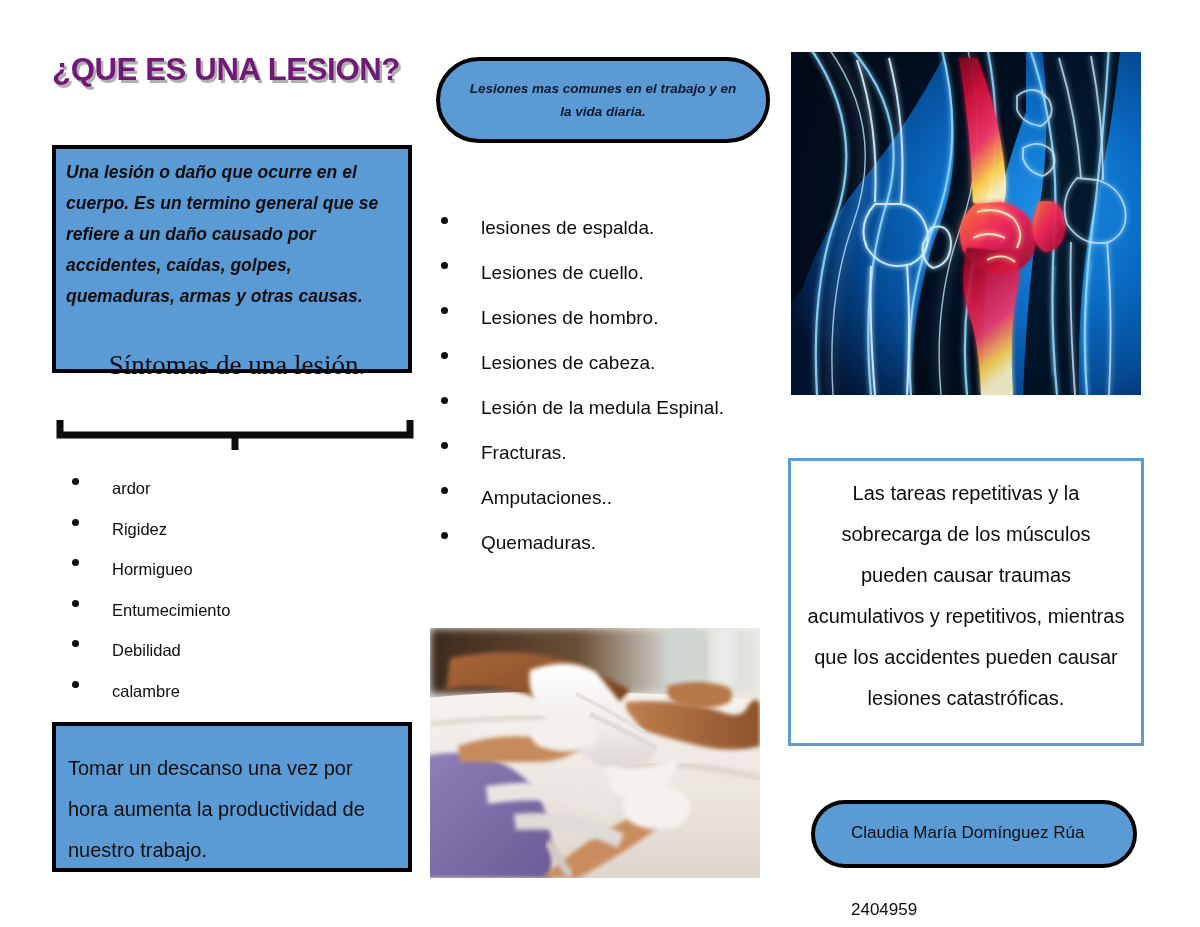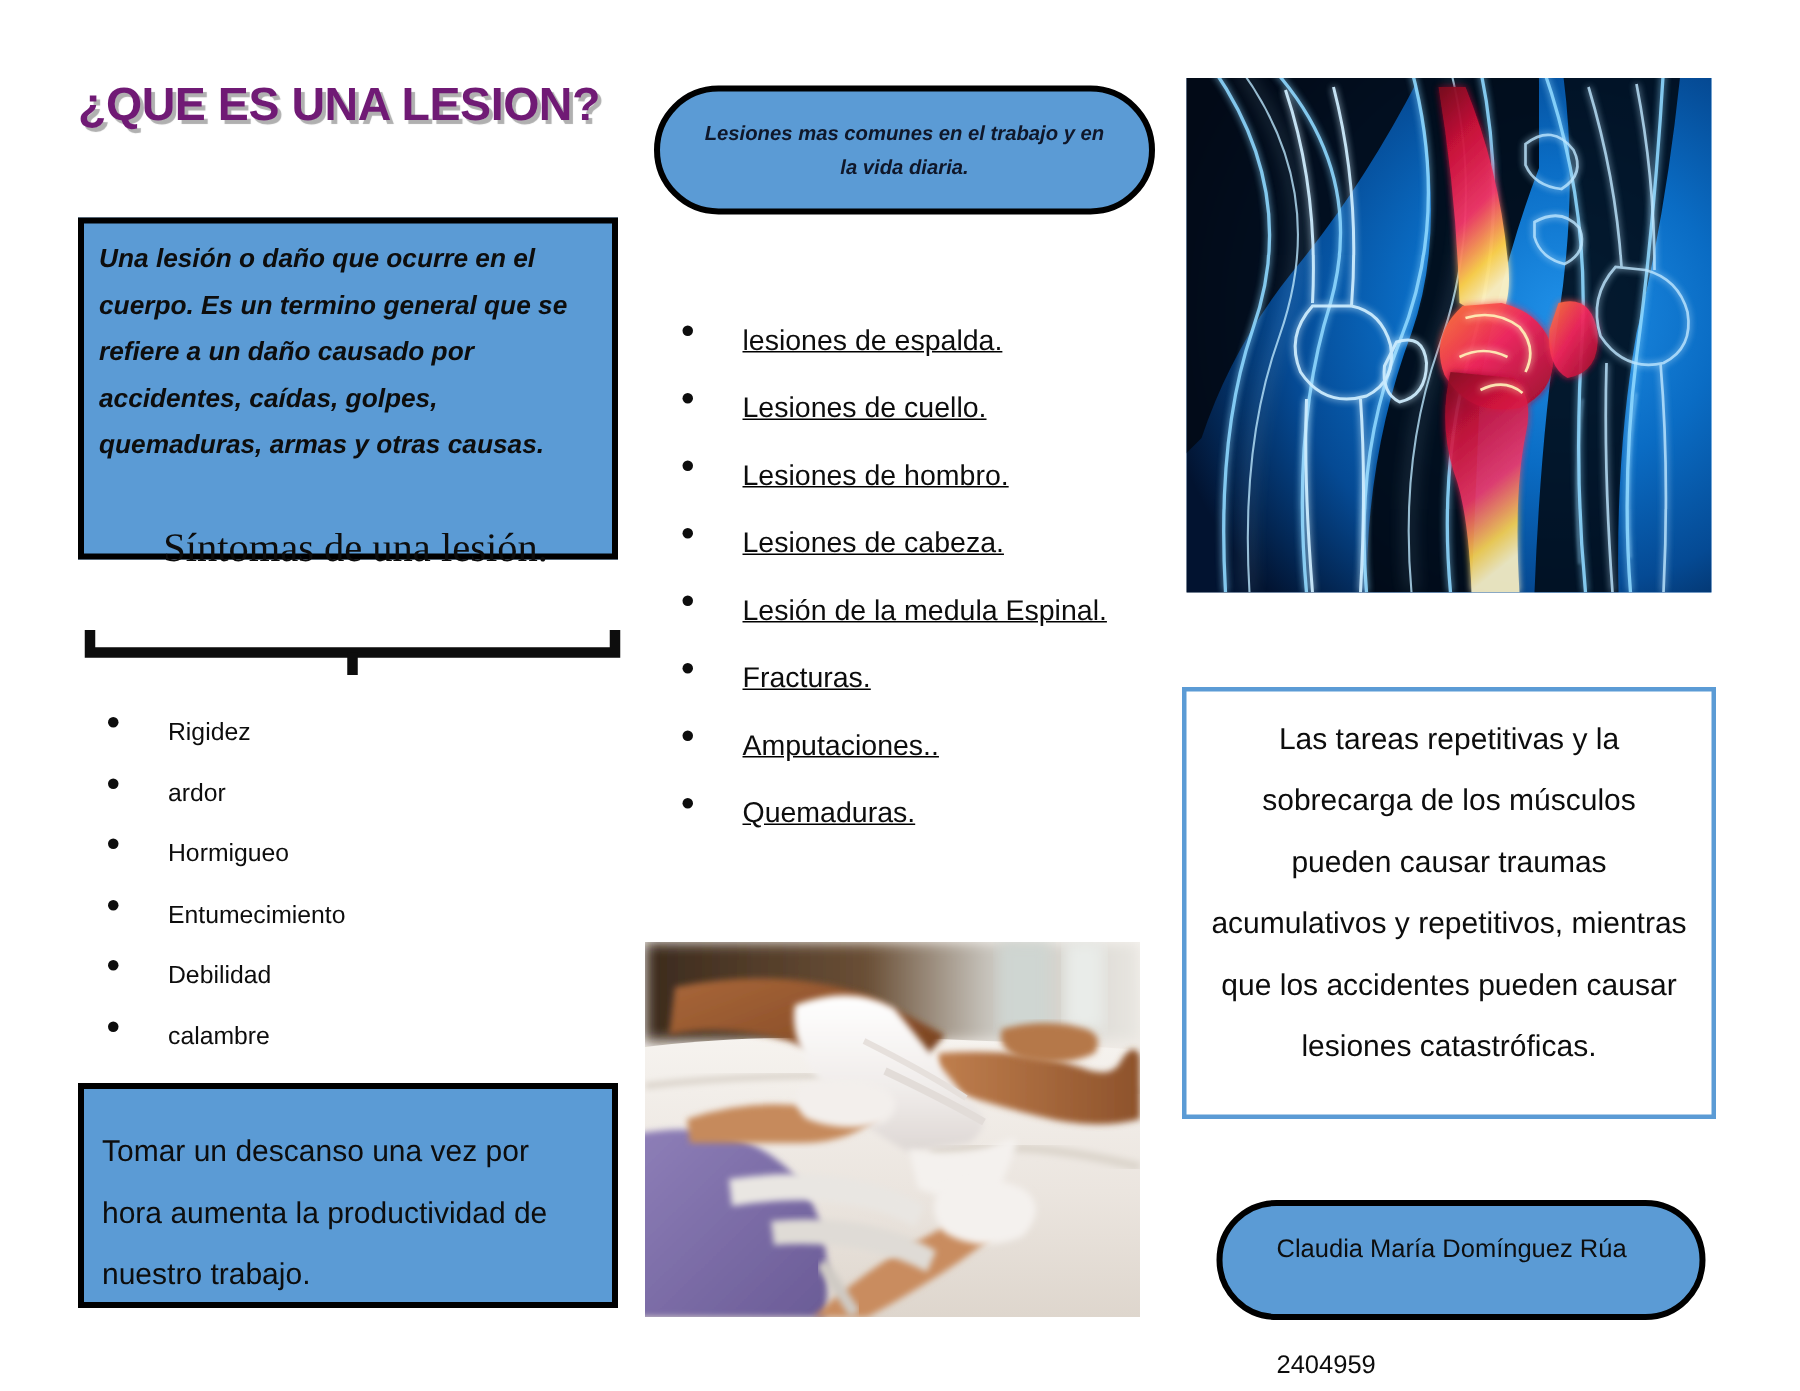--- a/index.html
+++ b/index.html
@@ -114,24 +114,23 @@
   #symptom-list {
     left: 58px;
     top: 468px;
     width: 330px;
   }
   #symptom-list li {
     font-size: 16.5px;
     line-height: 40.5px;
   }
   #injury-list {
-    left: 441px;
+    left: 427px;
     top: 205px;
     width: 320px;
-    text-decoration: underline;
   }
   #injury-list li {
     font-size: 19px;
     line-height: 45px;
   }
   #injury-list li.two-line { line-height: 45px; }
 
   
   .pill {
     background: #5B9BD5;
@@ -154,21 +153,21 @@
     font-weight: bold;
     font-style: italic;
     line-height: 23px;
     text-align: center;
     color: #0f172a;
   }
   #author-bubble {
     left: 811px;
     top: 800px;
     width: 326px;
-    height: 80px;
+    height: 68px;
     border-radius: 46px;
     padding: 0 18px;
     justify-content: flex-start;
     flex-direction: column;
     align-items: flex-start;
   }
   #author-bubble .txt {
     font-size: 17px;
     line-height: 30px;
     color: #0d0d0d;
@@ -227,22 +226,22 @@
   <div class="abs" id="sintomas">Síntomas de una lesión.</div>
 
   <div class="abs" id="bracket">
     <svg width="358" height="34" viewBox="0 0 358 34" xmlns="http://www.w3.org/2000/svg">
       <path d="M4 2 L4 17 L354 17 L354 2" fill="none" stroke="#0d0d0d" stroke-width="7" stroke-linecap="butt"></path>
       <path d="M179 17 L179 32" fill="none" stroke="#0d0d0d" stroke-width="7" stroke-linecap="butt"></path>
     </svg>
   </div>
 
   <ul class="abs bullet-list" id="symptom-list">
+    <li>ardor</li>
     <li>Rigidez</li>
-    <li>ardor</li>
     <li>Hormigueo</li>
     <li>Entumecimiento</li>
     <li>Debilidad</li>
     <li>calambre</li>
   </ul>
 
   <div class="abs blue-box" id="rest-box">
     <div class="txt">Tomar un descanso una vez por hora aumenta la productividad de nuestro trabajo.</div>
   </div>
 

